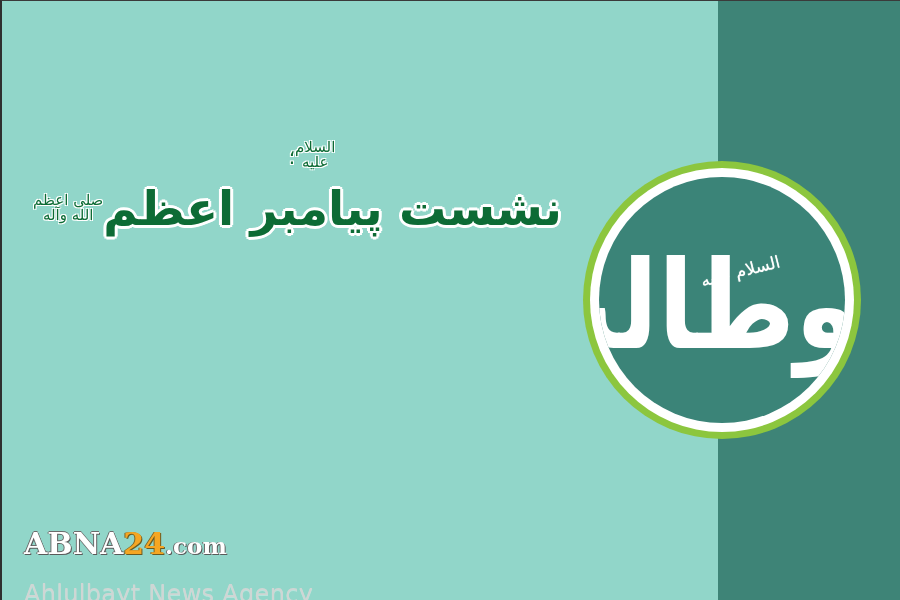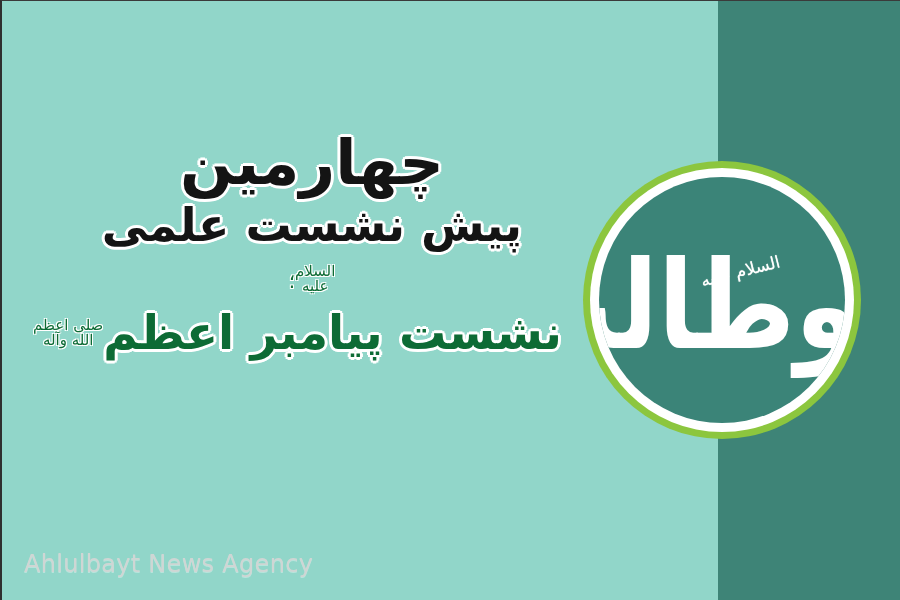--- a/index.html
+++ b/index.html
@@ -226,32 +226,31 @@
         <div class="medallion-honorific">
           <span>السلام</span>
           <span>علیه</span>
         </div>
       </div>
     </div>
   </div>
 
   <div class="headline">
 
-    <div class="line line-1">چهارمین</div>
-
-    <div class="line line-2">پیش نشست علمی</div>
+
 
 
     <div class="line line-4">
       <span class="honorific-stack"><span>السلام</span><span>علیه</span></span><span class="inline-honorific">؛</span>
     </div>
 
     <div class="line line-5">
       <span>نشست پیامبر اعظم</span><span class="honorific-stack"><span>صلی اعظم</span><span>الله وآله</span></span>
     </div>
 
   </div>
 
   <div class="brand">
+    <div class="brand-main"><span class="b-white">ABNA</span><span class="b-gold">24</span><span class="b-dotcom">.com</span></div>
     <div class="brand-sub">Ahlulbayt News Agency</div>
   </div>
 
 </div>
 
 </body></html>

